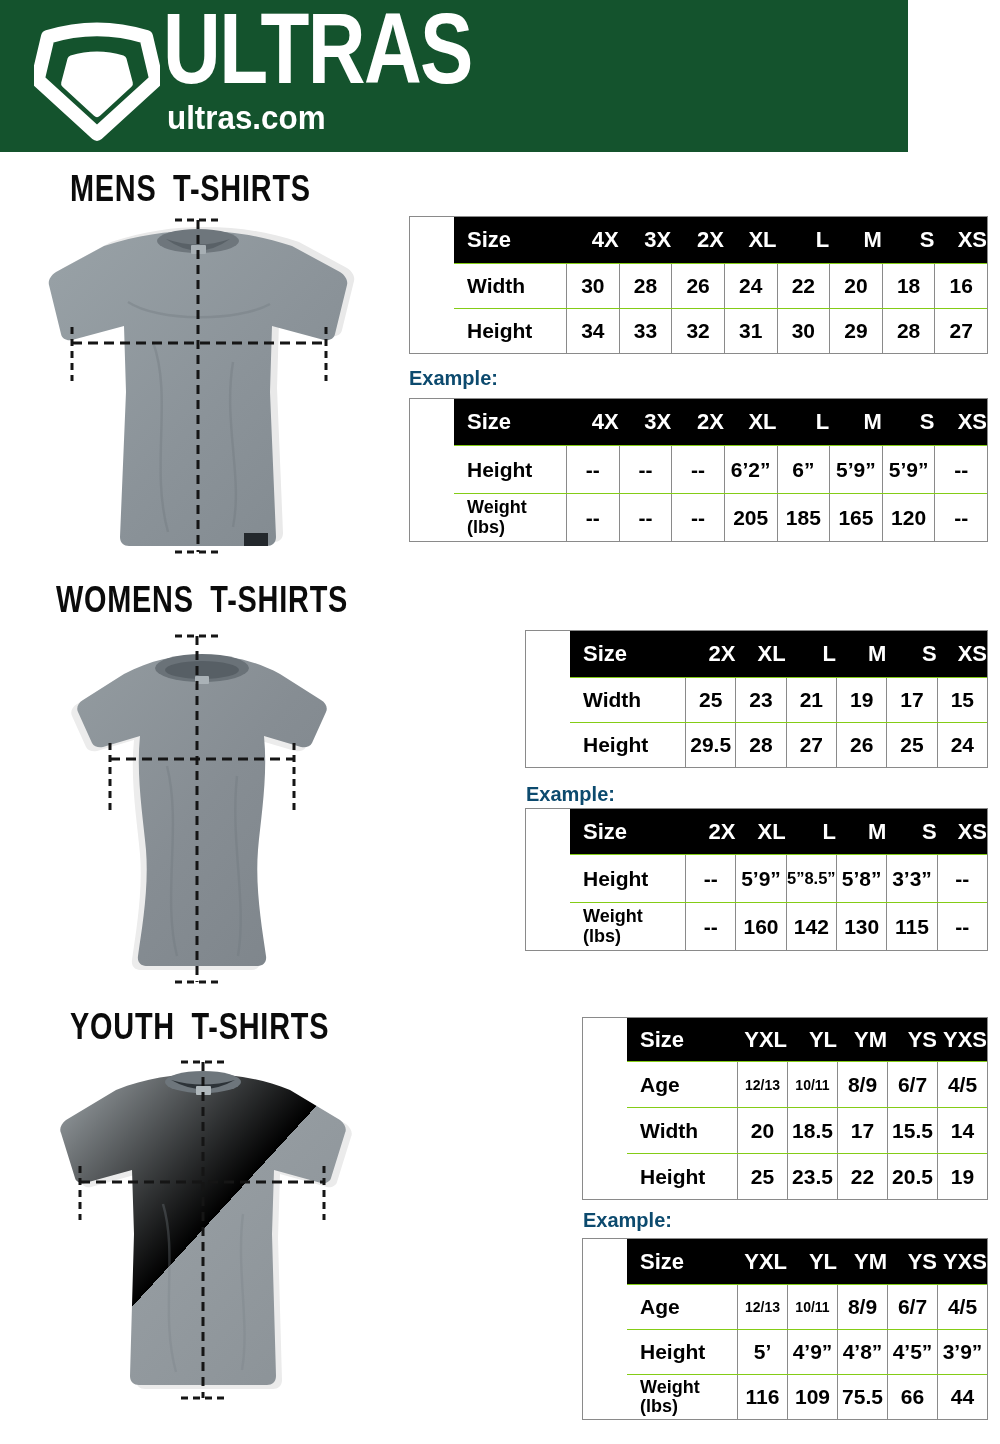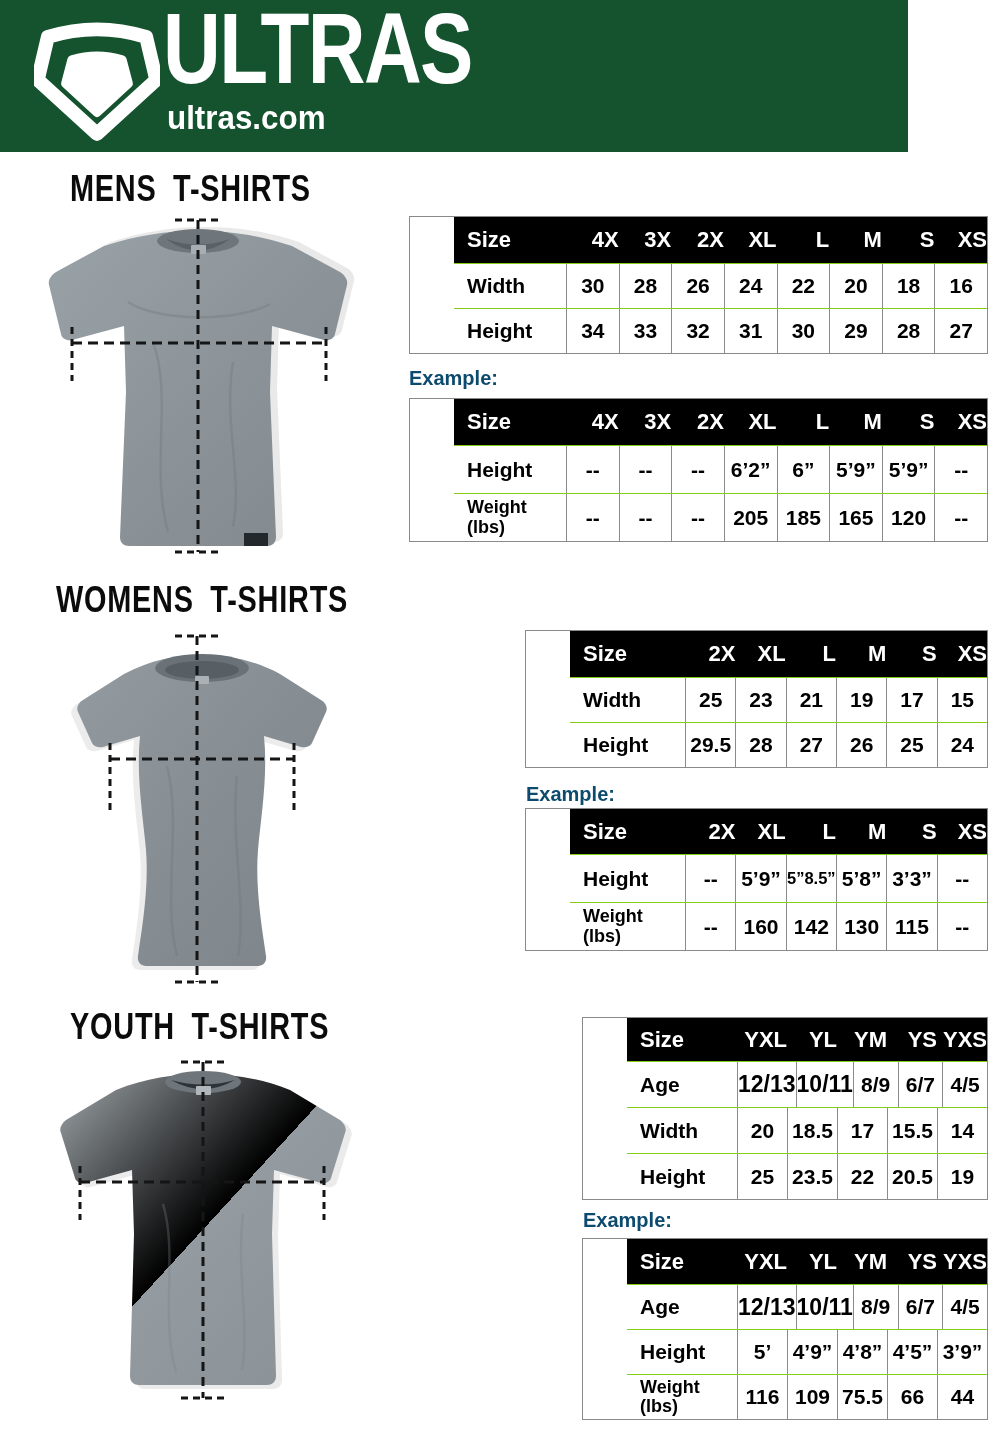--- a/index.html
+++ b/index.html
@@ -23,21 +23,21 @@
   .t-head{display:grid;grid-template-columns:var(--cols);background:#000;color:#fff;
           height:var(--hh,46px);align-items:center;}
   .hcell{text-align:right;font-weight:bold;font-size:22px;}
   .hcell.first{text-align:left;padding-left:13px;}
   .t-row{display:grid;grid-template-columns:var(--cols);border-top:1px solid #84cc16;
          min-height:var(--rh,45px);background:#fff;}
   .rcell{display:flex;align-items:center;justify-content:center;text-align:center;
          font-weight:bold;font-size:21px;color:#000;border-left:1px solid #8a8a8a;}
   .rcell.first{border-left:none;justify-content:flex-start;text-align:left;padding-left:13px;}
   .rcell.rsmall{font-size:18px;line-height:1.08;white-space:pre-line;}
-  .rcell.sm{font-size:23px;}
+  .rcell.sm{font-size:14px;}
   .rcell.xs{font-size:16.5px;}
   
   .shirt{position:absolute;}
 </style>
 </head>
 <body>
 
 <div class="page">
 
   <div class="site-header">

